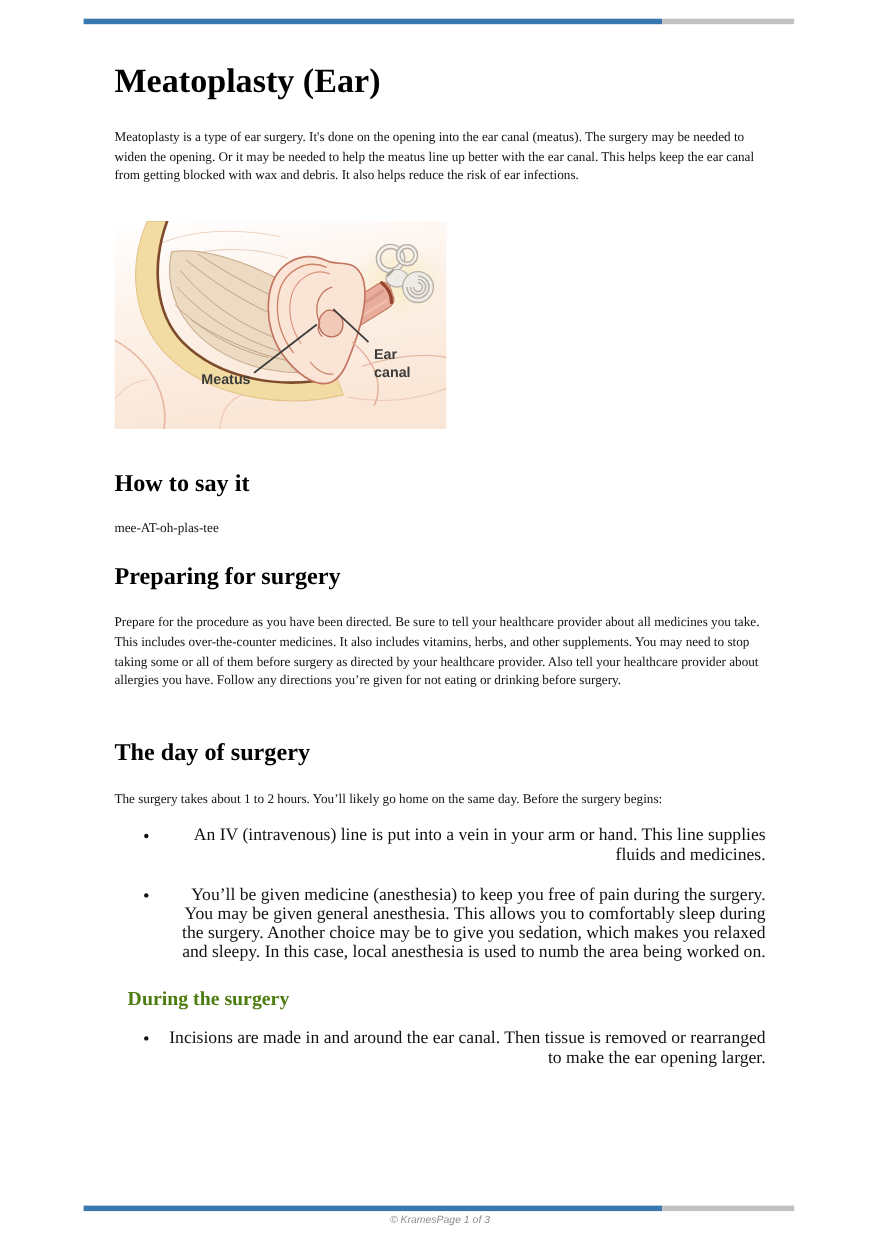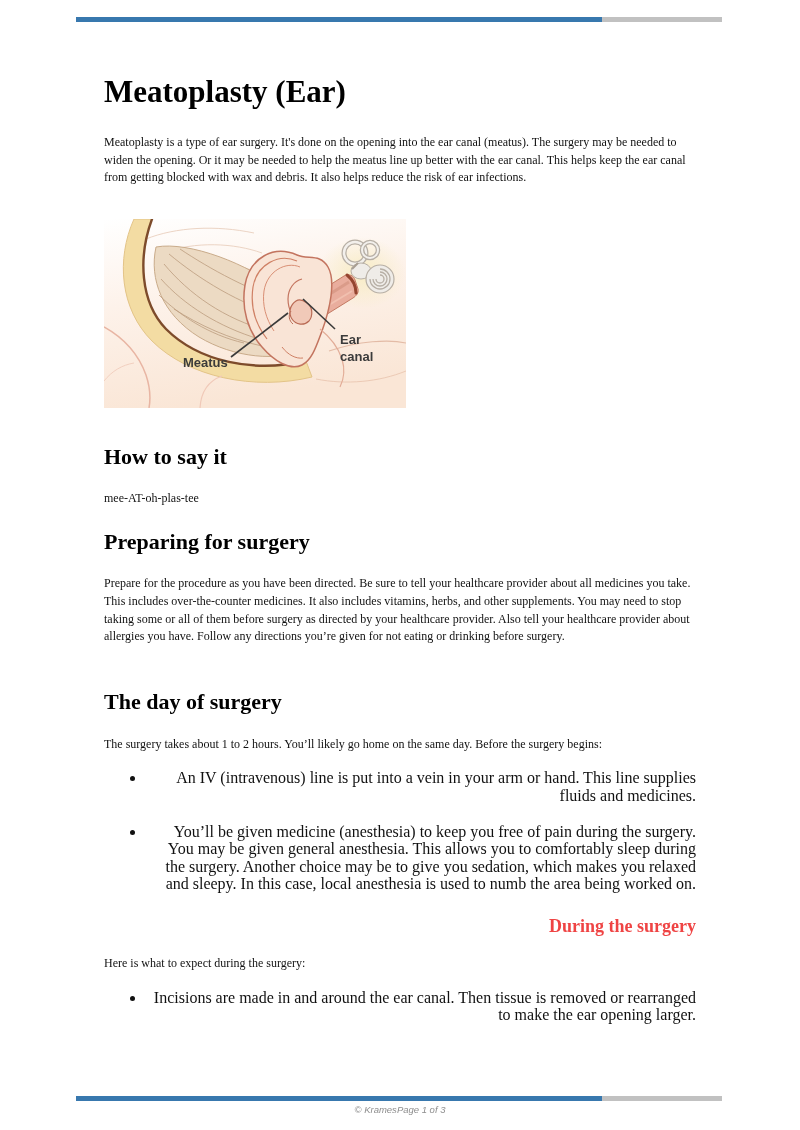--- a/index.html
+++ b/index.html
@@ -7,24 +7,24 @@
     position:relative;width:800px;height:1130px;background:#ffffff;
     font-family:"Liberation Serif", serif;color:#111;overflow:hidden;
   }
   
   .rule{position:absolute;left:76px;width:646px;height:5px;display:flex;}
   .rule .seg-blue{width:526px;height:100%;background:#3878ae;}
   .rule .seg-gray{flex:1;height:100%;background:#c1c1c1;}
   .rule.top{top:17px;}
   .rule.bottom{top:1096px;}
 
-  .content{position:absolute;left:104px;top:18px;width:592px;}
+  .content{position:absolute;left:104px;top:0;width:592px;}
   h1{font-size:31px;line-height:36px;margin:56px 0 0;font-weight:bold;color:#000;}
   h2{font-size:22px;line-height:26px;margin:0;font-weight:bold;color:#000;}
-  h3{font-size:18px;line-height:22px;margin:0;font-weight:bold;color:#ef4444;text-align:right;}
+  h3{font-size:18px;line-height:22px;margin:12px;font-weight:bold;color:#4d7c0f;}
   p{font-size:12px;line-height:17.6px;margin:0;color:#111;}
   .intro{margin-top:24px;}
   .figure-wrap{margin-top:32px;width:302px;height:189px;}
   .mt-howto{margin-top:36px;}
   .pron{margin-top:20px;}
   .mt-prep{margin-top:22px;}
   .prep-body{margin-top:20px;}
   .mt-day{margin-top:43px;}
   .day-body{margin-top:21px;}
   ul{margin:16px 0 0;padding:0 0 0 42px;}
@@ -156,21 +156,20 @@
 
     <h2 class="mt-day">The day of surgery</h2>
     <p class="day-body">The surgery takes about 1 to 2 hours. You’ll likely go home on the same day. Before the surgery begins:</p>
 
     <ul>
       <li>An IV (intravenous) line is put into a vein in your arm or hand. This line supplies fluids and medicines.</li>
       <li>You’ll be given medicine (anesthesia) to keep you free of pain during the surgery. You may be given general anesthesia. This allows you to comfortably sleep during the surgery. Another choice may be to give you sedation, which makes you relaxed and sleepy. In this case, local anesthesia is used to numb the area being worked on.</li>
     </ul>
 
     <h3 class="mt-during">During the surgery</h3>
-    <p class="during-body">Here is what to expect during the surgery:</p>
 
     <ul>
       <li>Incisions are made in and around the ear canal. Then tissue is removed or rearranged to make the ear opening larger.</li>
     </ul>
 
   </div>
 
   <div class="rule bottom">
     <div class="seg-blue"></div>
     <div class="seg-gray"></div>

